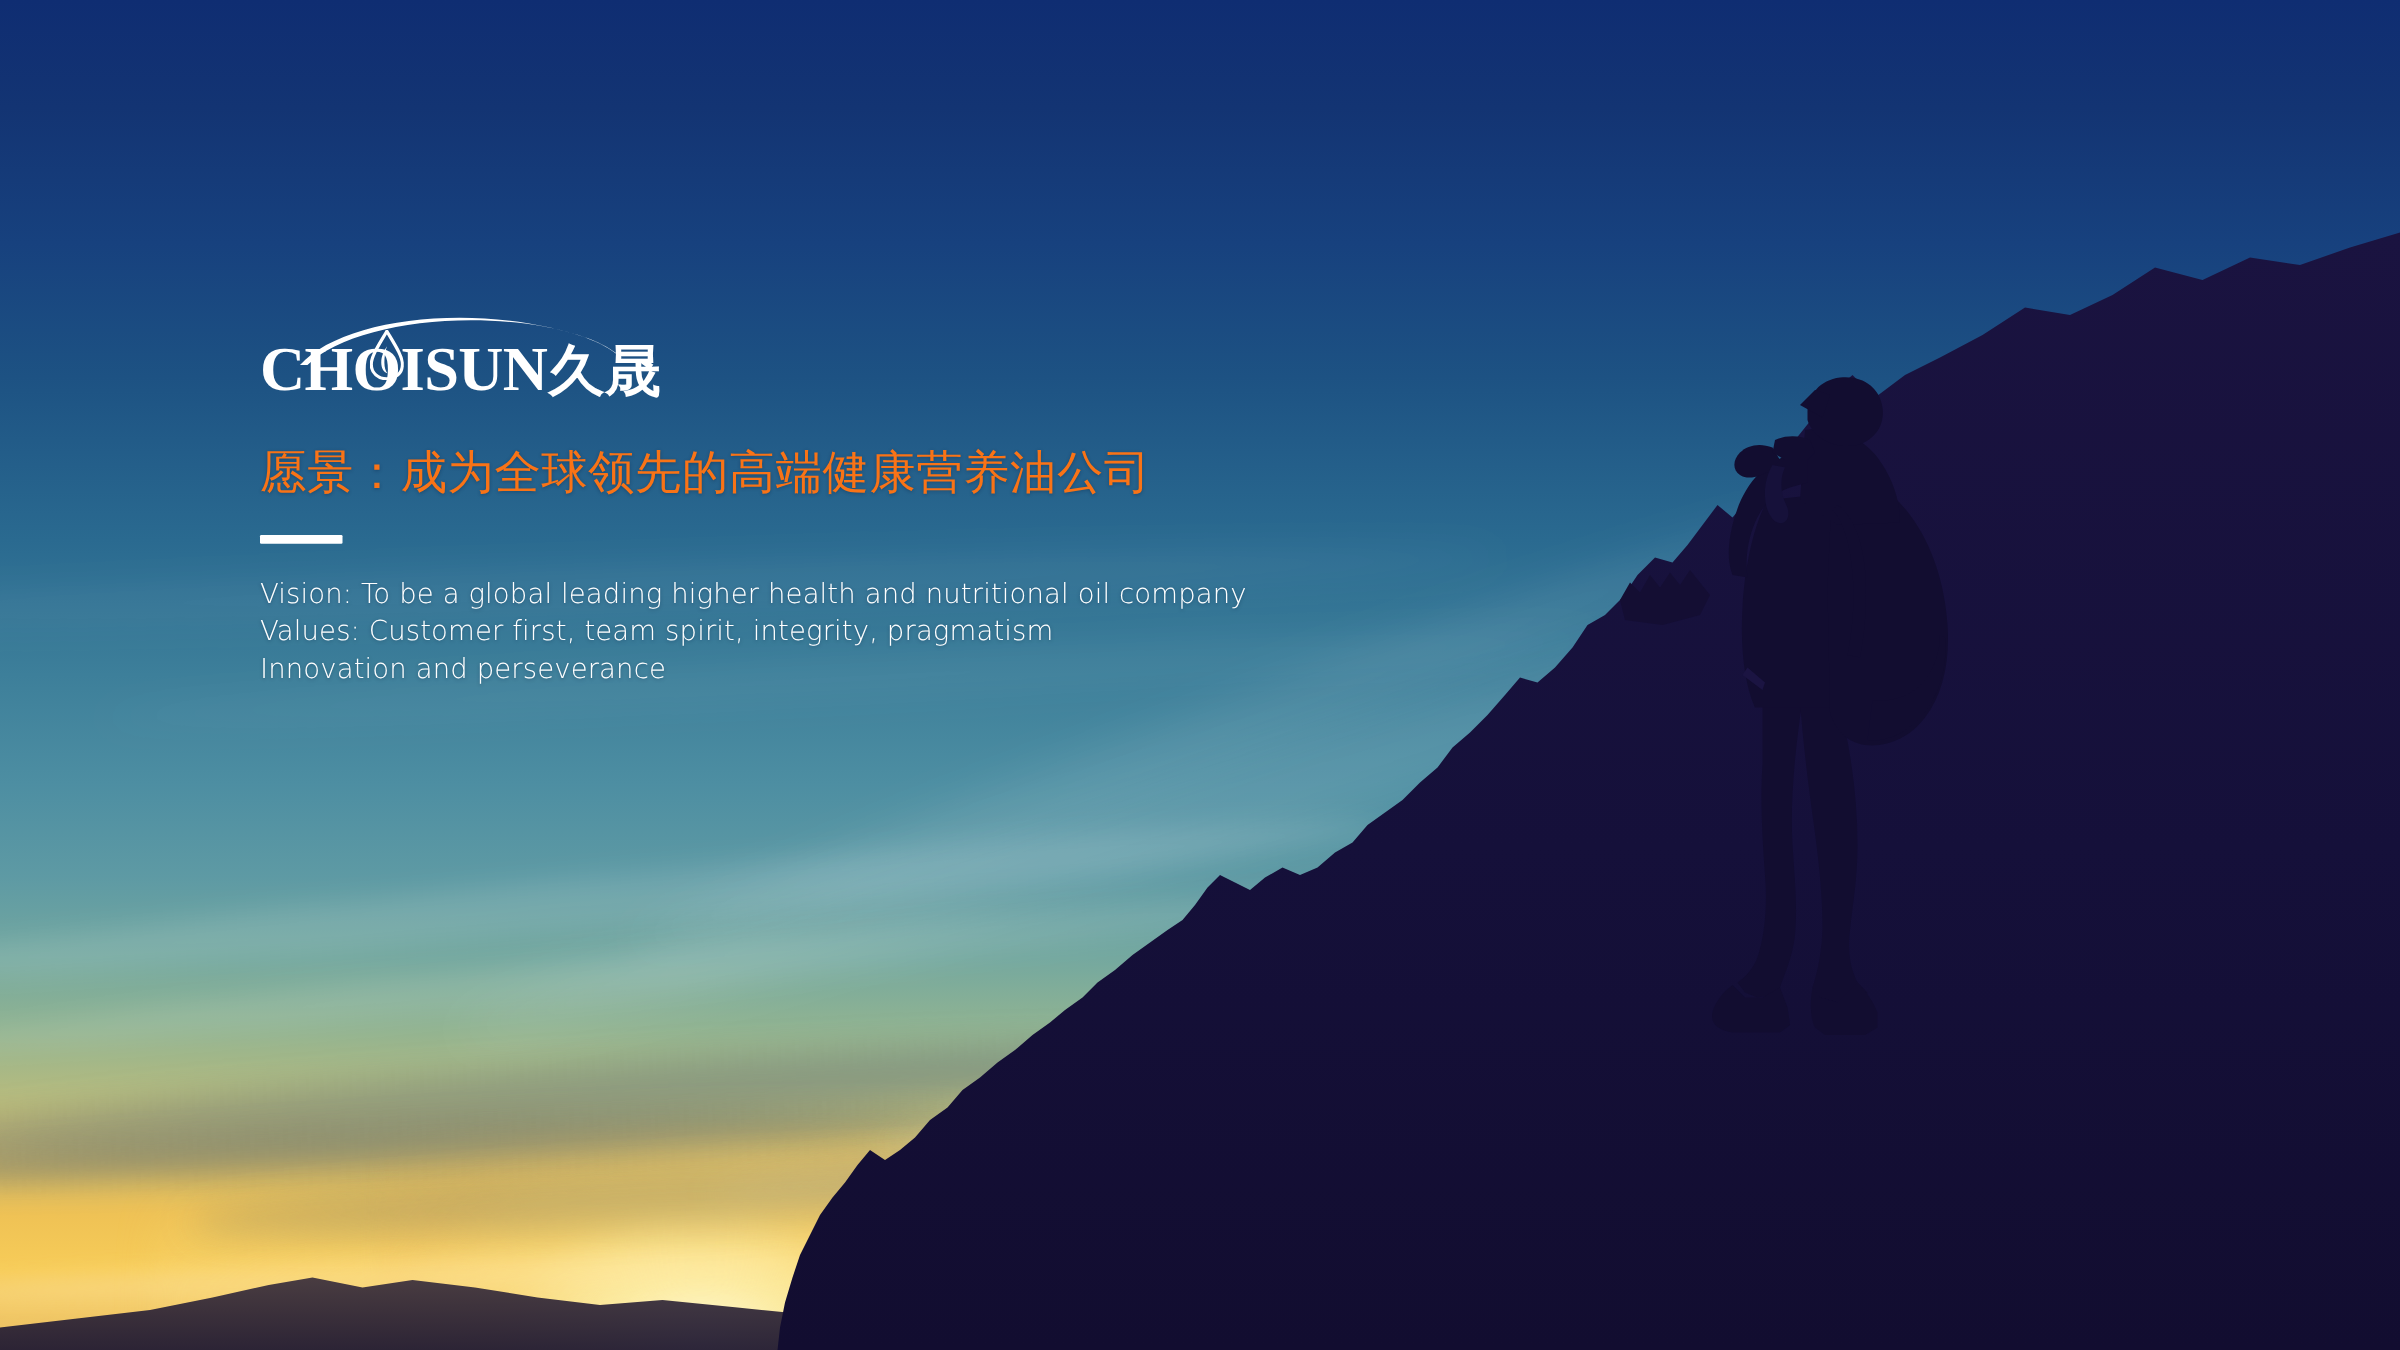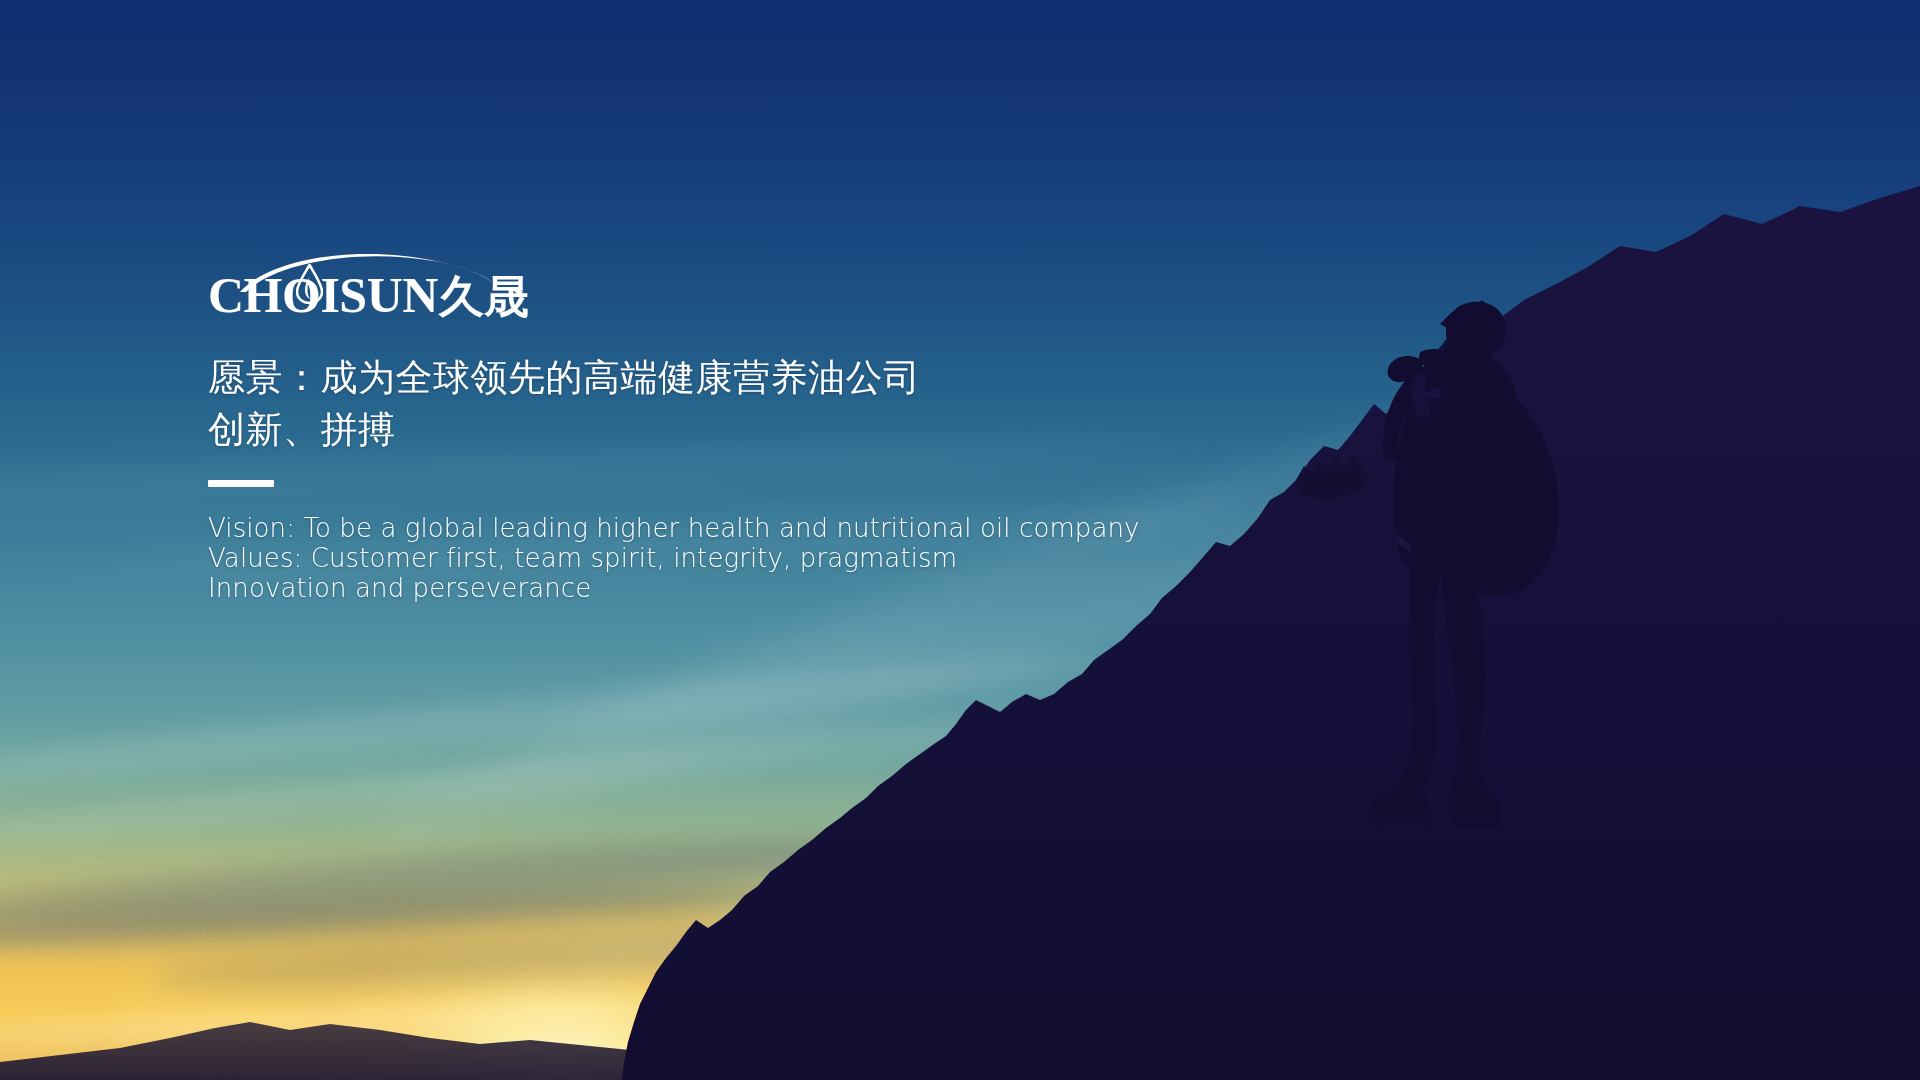--- a/index.html
+++ b/index.html
@@ -118,21 +118,21 @@
     margin-left:1px;
   }
   .drop {
     position:absolute;
     left:88px; top:-6px;
     width:27px; height:40px;
   }
 
   
   .cn-block {
-    color:#ffffff;
+    color:#f97316;
     font-family:"DejaVu Sans", sans-serif;
     font-weight:300;
     font-size:37px;
     line-height:52px;
     letter-spacing:0.5px;
     text-shadow:0 1px 3px rgba(0,20,50,0.30);
     white-space:nowrap;
   }
   .cn-block .cn-line { display:block; }
 
@@ -142,21 +142,21 @@
     background:#ffffff;
     margin:24px 0 26px 0;
     border-radius:1px;
   }
 
   
   .en-block {
     color:#ffffff;
     font-family:"DejaVu Sans", sans-serif;
     font-weight:300;
-    font-size:26px;
+    font-size:22px;
     line-height:30px;
     letter-spacing:0.1px;
     text-shadow:0 1px 3px rgba(0,30,60,0.35);
     white-space:nowrap;
   }
   .en-block .en-line { display:block; }
 </style>
 </head>
 <body>
 
@@ -352,21 +352,20 @@
           <path d="M 13.5,1 C 20,12 26,21 26,27.5 C 26,34.5 20.4,39 13.5,39
                    C 6.6,39 1,34.5 1,27.5 C 1,21 7,12 13.5,1 Z" fill="none" stroke="#ffffff" stroke-width="2.6"></path>
           <path d="M 9,26 C 9,21 11,17 13.5,13 C 12,18 11.5,22 11.5,26
                    C 11.5,30 12.5,33 14,34.5 C 11,34 9,30.5 9,26 Z" fill="#ffffff"></path>
         </svg>
       </div>
     </div>
 
     <div class="cn-block">
       <span class="cn-line">愿景：成为全球领先的高端健康营养油公司</span>
-      <span class="cn-line">创新、拼搏</span>
     </div>
 
     <div class="divider"></div>
 
     <div class="en-block">
       <span class="en-line">Vision: To be a global leading higher health and nutritional oil company</span>
       <span class="en-line">Values: Customer first, team spirit, integrity, pragmatism</span>
       <span class="en-line">Innovation and perseverance</span>
     </div>
 

